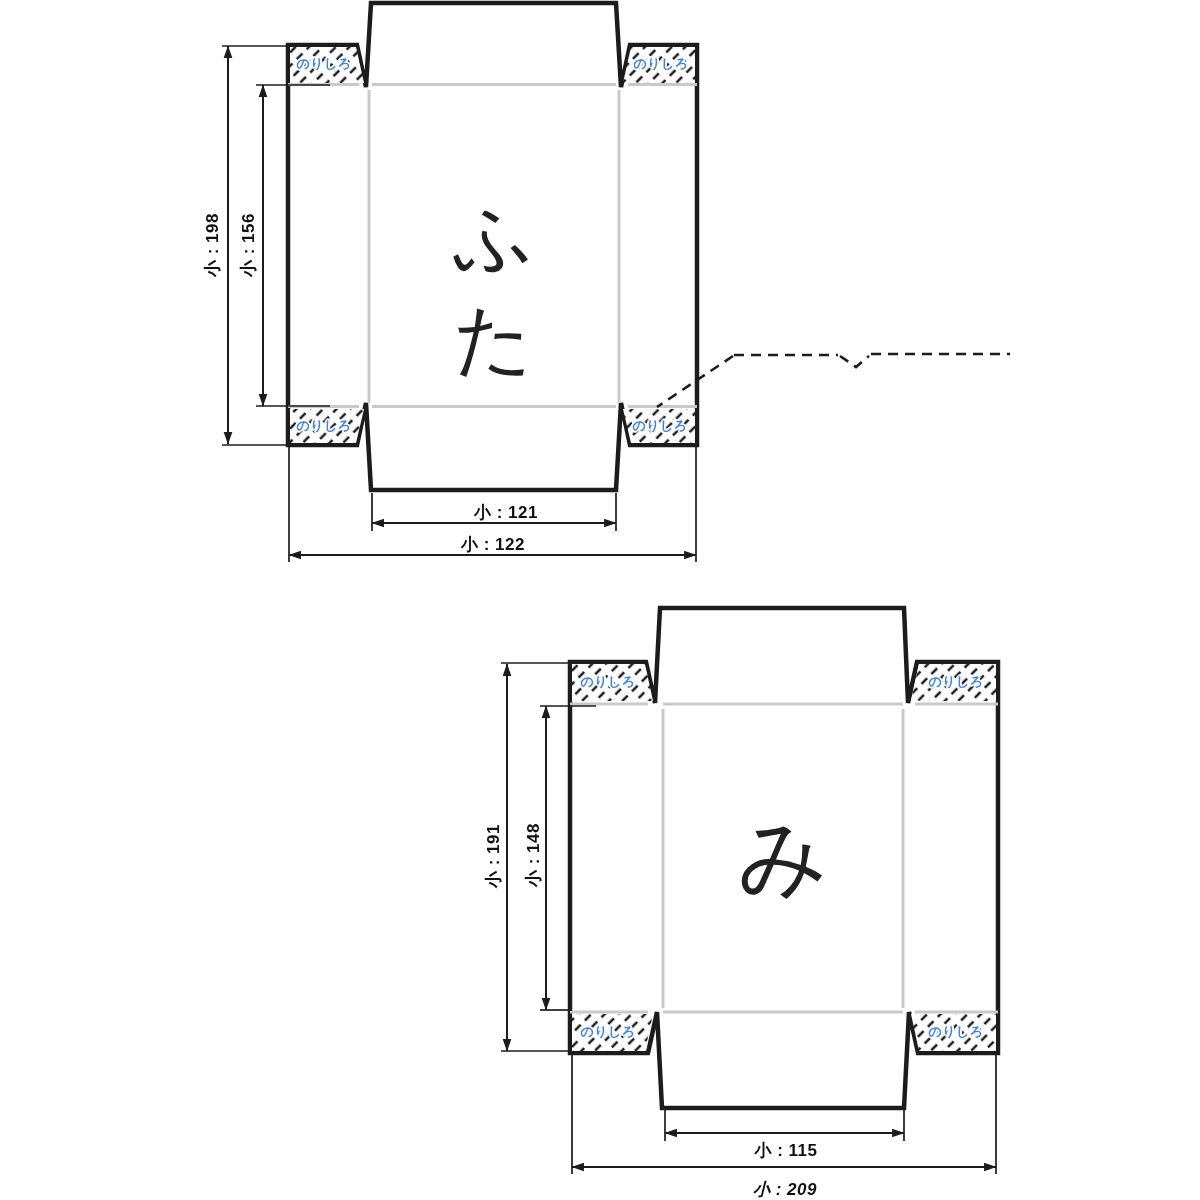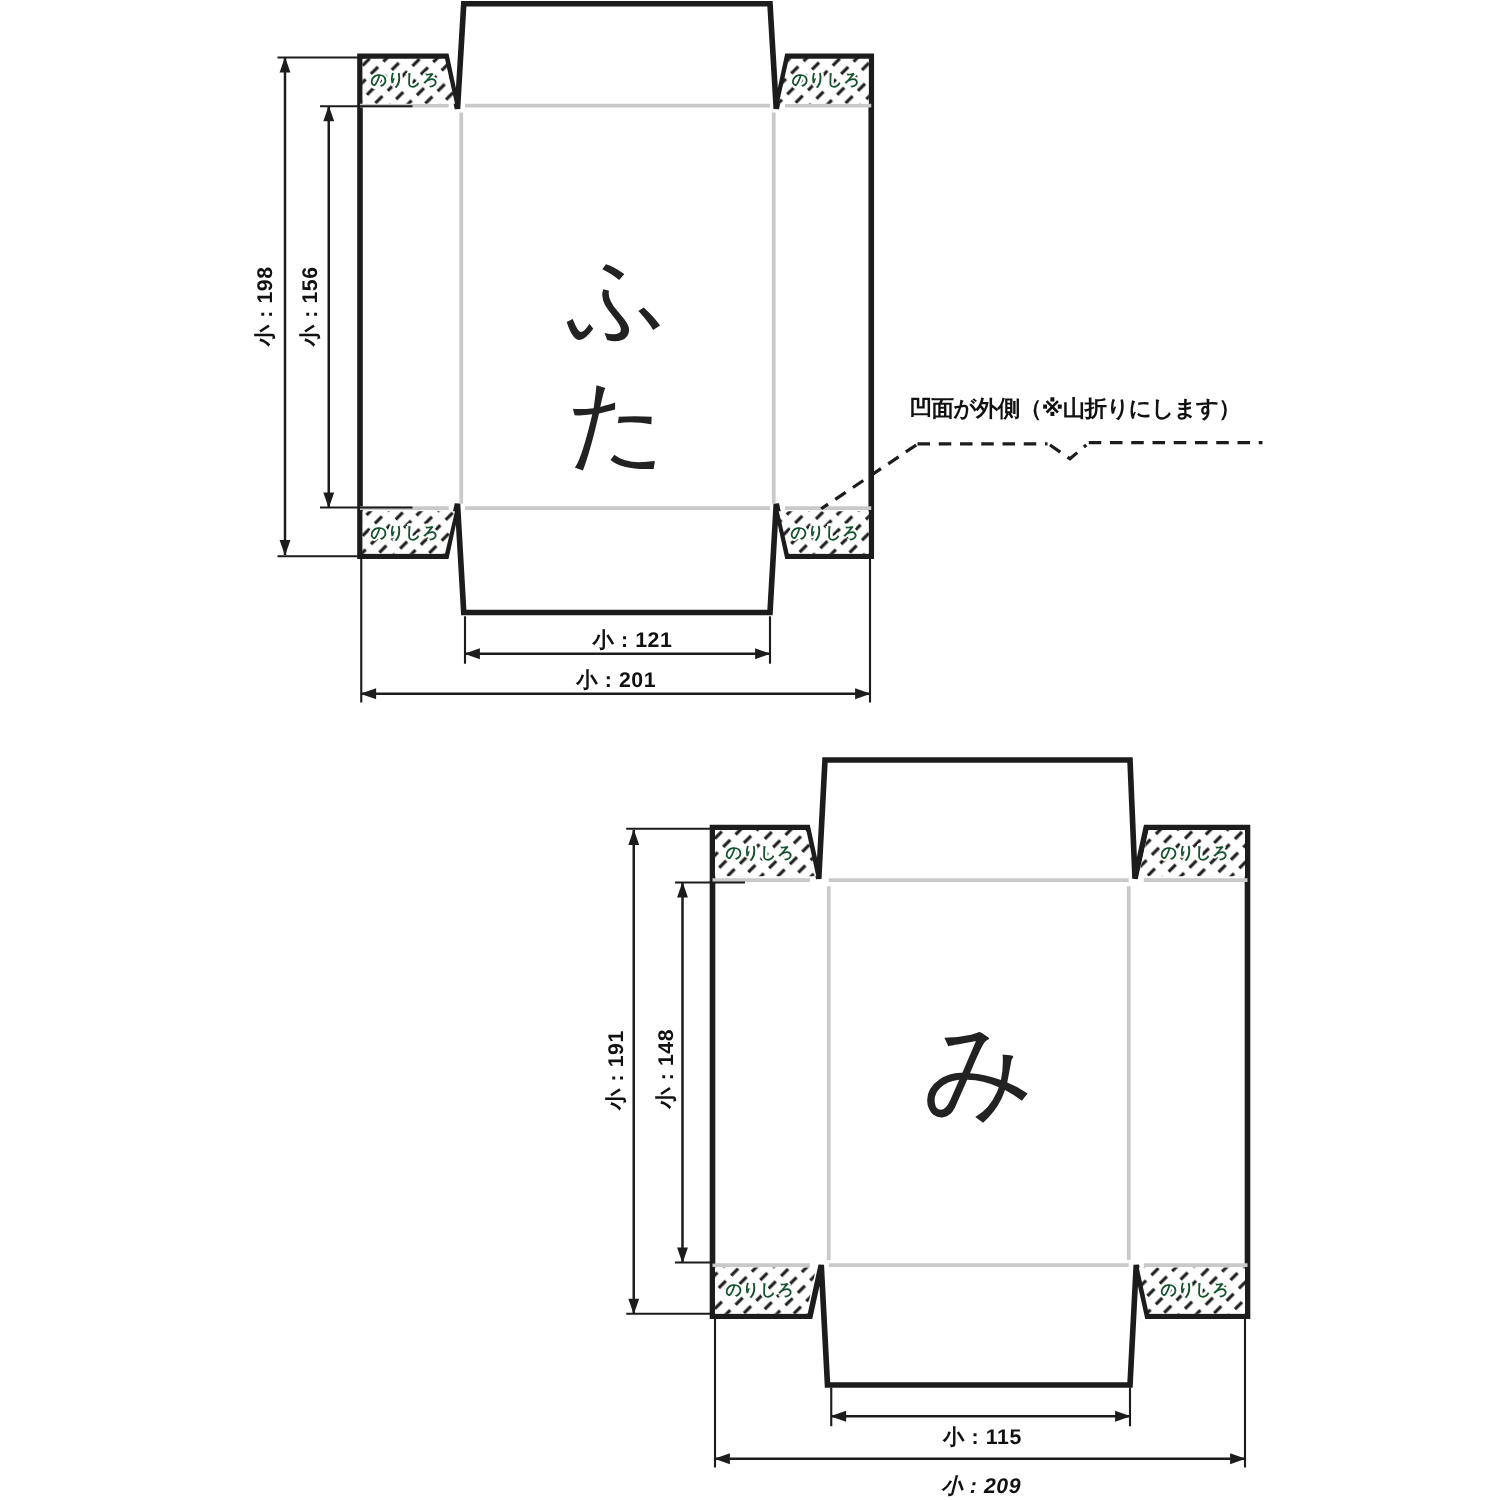--- a/index.html
+++ b/index.html
@@ -8,21 +8,21 @@
   #canvas > svg{position:absolute;left:0;top:0;}
   .cut{fill:#ffffff;stroke:#1c1c1c;stroke-width:4.5;stroke-linejoin:miter;}
   .fold{stroke:#c9c9c9;stroke-width:3;fill:none;}
   .tabfill{fill:url(#hatch);stroke:none;}
   .dimline{stroke:#1c1c1c;stroke-width:2;fill:none;}
   .tick{stroke:#1c1c1c;stroke-width:1.7;fill:none;}
   .dash{stroke:#1c1c1c;stroke-width:2.6;fill:none;stroke-dasharray:10 7;stroke-linecap:butt;}
   .lbl{position:absolute;transform:translate(-50%,-50%);color:#111;white-space:nowrap;}
   .dim{font-size:17px;font-weight:bold;letter-spacing:0.5px;}
   .dim.rot{transform:translate(-50%,-50%) rotate(-90deg);}
-  .tab-label{font-size:13px;font-weight:bold;letter-spacing:0.5px;color:#14532d;
+  .tab-label{font-size:13px;font-weight:bold;letter-spacing:0.5px;color:#3b82f6;
      text-shadow:-2px 0 0 #fff,2px 0 0 #fff,0 -2px 0 #fff,0 2px 0 #fff,
                  -1px -1px 0 #fff,1px 1px 0 #fff,-1px 1px 0 #fff,1px -1px 0 #fff;}
   .panel-lid{font-size:78px;color:#222;writing-mode:vertical-rl;text-orientation:upright;letter-spacing:4px;}
   .panel-body{font-size:88px;color:#222;}
   .note{font-size:18px;font-weight:bold;letter-spacing:-0.5px;}
 </style>
 </head>
 <body>
 
 <div id="canvas">
@@ -122,21 +122,20 @@
   <div class="lbl tab-label" style="left:324px;top:426px;">のりしろ</div>
   <div class="lbl tab-label" style="left:660px;top:426px;">のりしろ</div>
   <div class="lbl tab-label" style="left:608px;top:682px;">のりしろ</div>
   <div class="lbl tab-label" style="left:956px;top:682px;">のりしろ</div>
   <div class="lbl tab-label" style="left:608px;top:1032px;">のりしろ</div>
   <div class="lbl tab-label" style="left:956px;top:1032px;">のりしろ</div>
 
   <div class="lbl dim rot" style="left:212px;top:245px;">小 : 198</div>
   <div class="lbl dim rot" style="left:248px;top:245px;">小 : 156</div>
   <div class="lbl dim" style="left:494px;top:512px;margin-left:12px;">小 : 121</div>
-  <div class="lbl dim" style="left:493px;top:544px;">小 : 201</div>
+  <div class="lbl dim" style="left:493px;top:544px;">小 : 122</div>
 
   <div class="lbl dim rot" style="left:493px;top:856px;">小 : 191</div>
   <div class="lbl dim rot" style="left:533px;top:855px;">小 : 148</div>
   <div class="lbl dim" style="left:786px;top:1150px;">小 : 115</div>
   <div class="lbl dim" style="left:785px;top:1189px;font-style:italic;">小 : 209</div>
 
-  <div class="lbl note" style="left:860px;top:327px;">凹面が外側（※山折りにします）</div>
 </div>
 
 </body></html>

